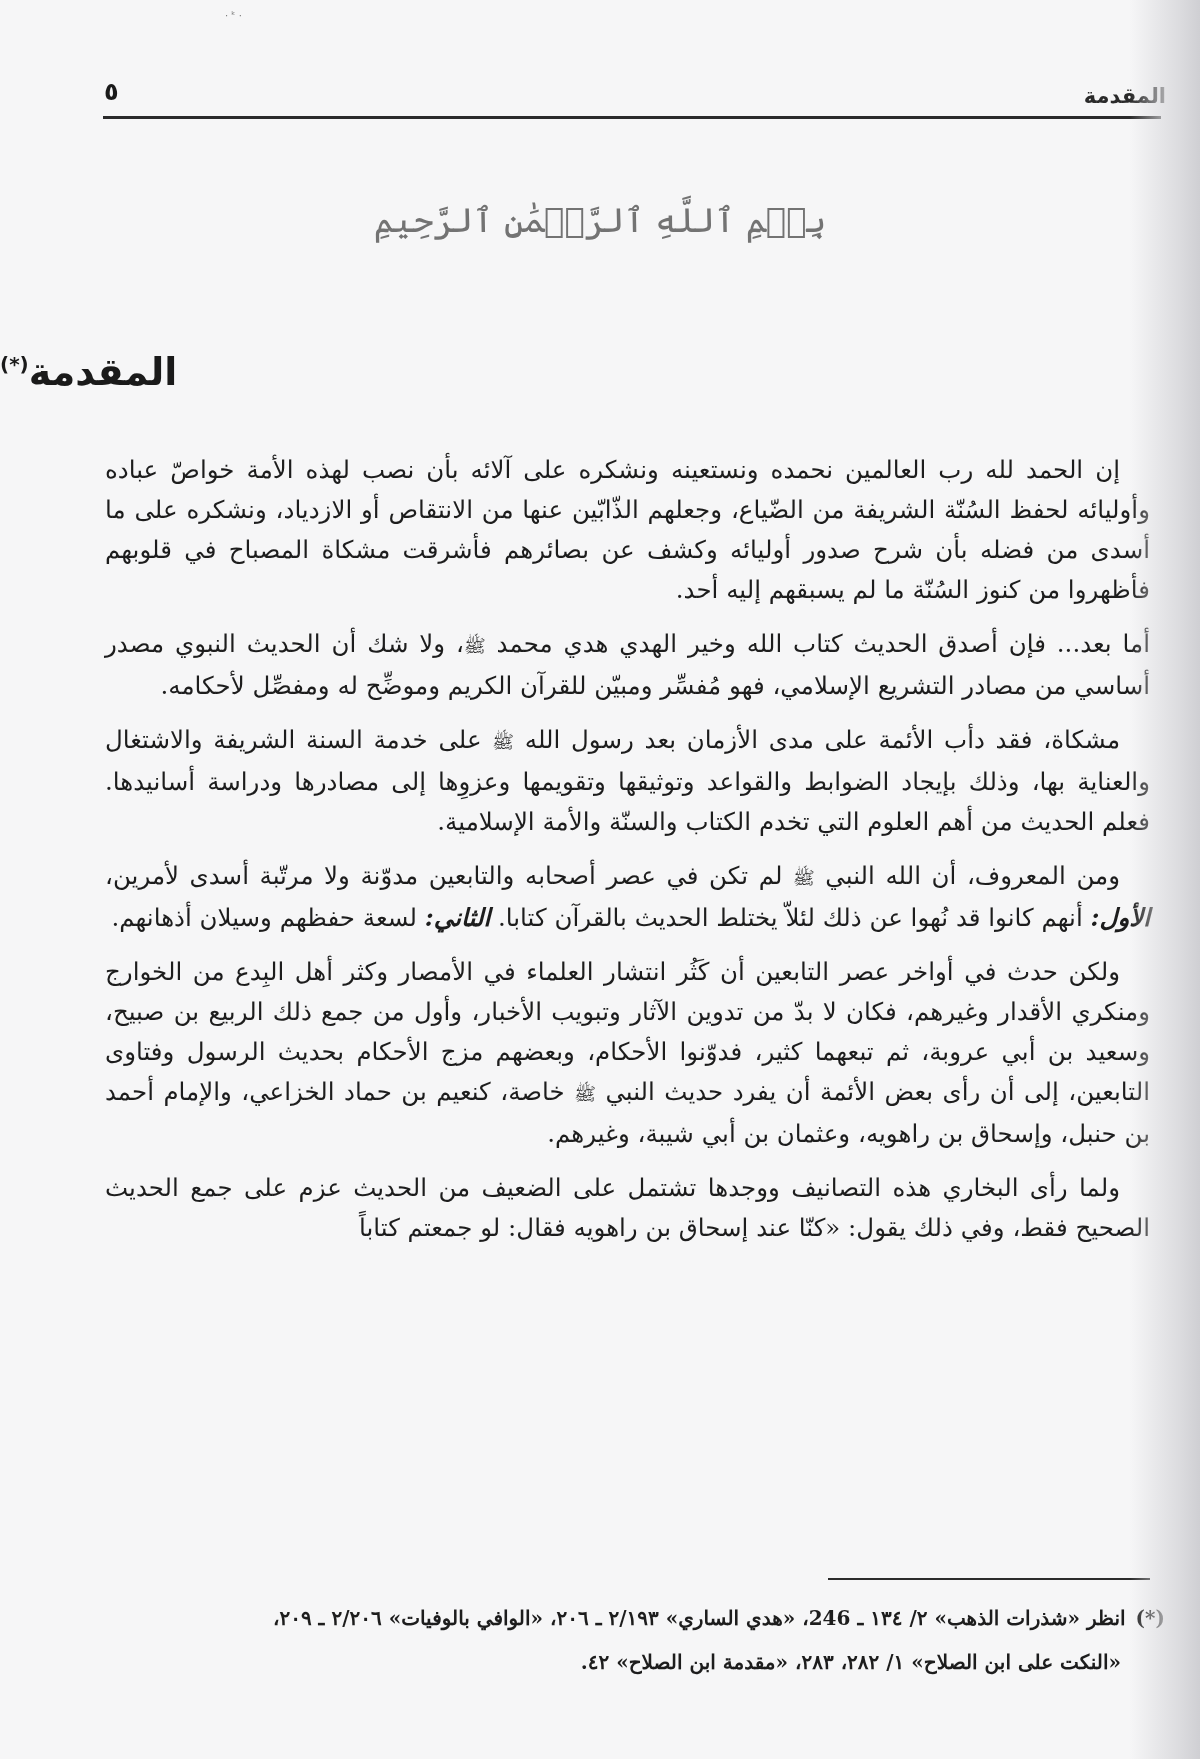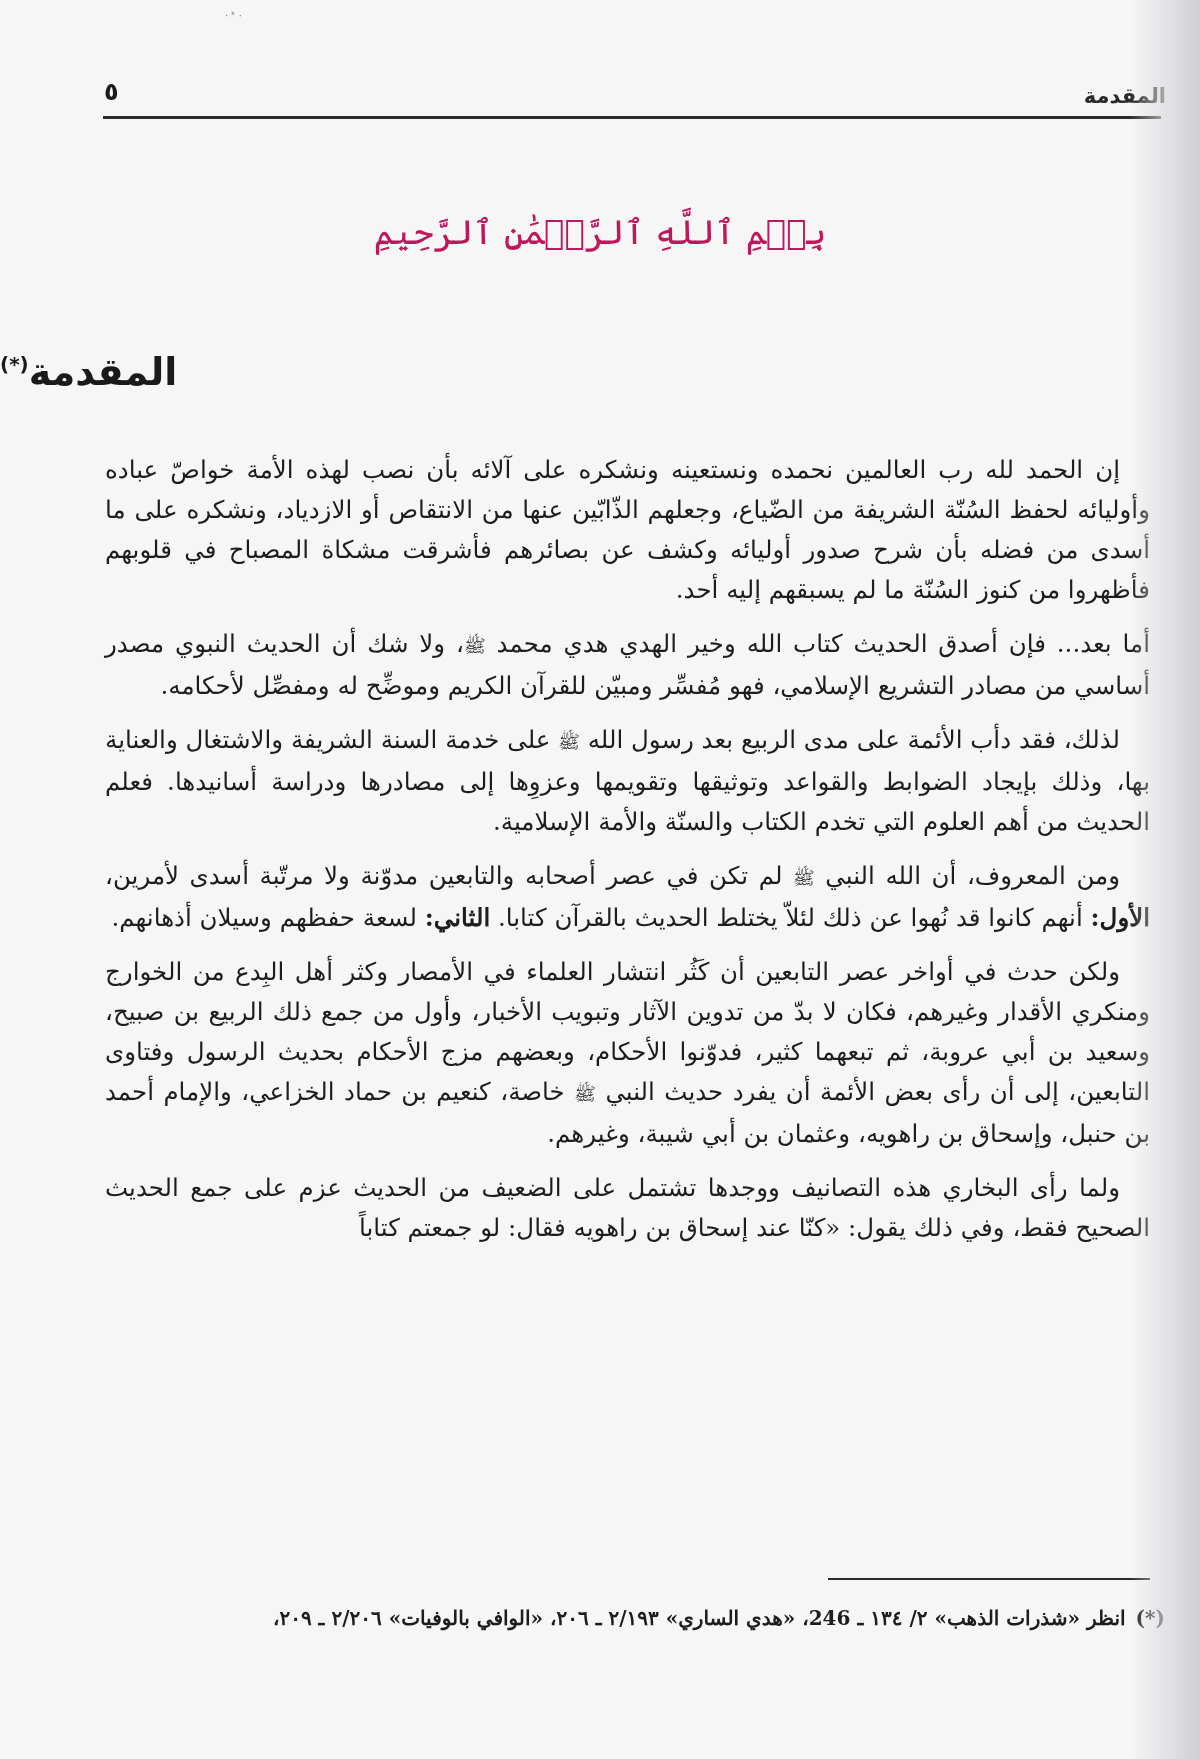--- a/index.html
+++ b/index.html
@@ -58,27 +58,27 @@
       position: absolute;
       top: 116px;
       left: 103px;
       width: 1058px;
       height: 3px;
       background: #2b2b2b;
     }
     
     .basmala {
       position: absolute;
-      top: 212px;
+      top: 200px;
       left: 0;
       width: 1200px;
       text-align: center;
       font-family: "DejaVu Serif", serif;
       font-size: 34px;
-      color: #be185d;
+      color: #737373;
       letter-spacing: 1px;
     }
     
     .chapter-heading {
       position: absolute;
       top: 350px;
       left: 0;
       width: 1200px;
       text-align: left;
       font-family: "DejaVu Sans", sans-serif;
@@ -106,20 +106,21 @@
     }
     .body-text p {
       margin: 0 0 14px 0;
       text-indent: 30px;
     }
     .body-text p.no-indent {
       text-indent: 0;
     }
     .body-text .bold {
       font-weight: bold;
+      font-style: italic;
     }
     .honorific {
       font-size: 18px;
     }
     
     .footnote-rule {
       position: absolute;
       top: 1578px;
       right: 50px;
       width: 322px;
@@ -175,31 +176,32 @@
   <div class="chapter-heading">
     <span>المقدمة</span><span class="marker">(*)</span>
   </div>
 
   <div class="body-text" id="body-text">
     <p>إن الحمد لله رب العالمين نحمده ونستعينه ونشكره على آلائه بأن نصب لهذه الأمة خواصّ عباده وأوليائه لحفظ السُنّة الشريفة من الضّياع، وجعلهم الذّابّين عنها من الانتقاص أو الازدياد، ونشكره على ما أسدى من فضله بأن شرح صدور أوليائه وكشف عن بصائرهم فأشرقت مشكاة المصباح في قلوبهم فأظهروا من كنوز السُنّة ما لم يسبقهم إليه أحد.</p>
     <p class="no-indent">
       <span>أما بعد... فإن أصدق الحديث كتاب الله وخير الهدي هدي محمد </span><span class="honorific">ﷺ</span><span>، ولا شك أن الحديث النبوي مصدر أساسي من مصادر التشريع الإسلامي، فهو مُفسِّر ومبيّن للقرآن الكريم وموضِّح له ومفصِّل لأحكامه.</span>
     </p>
     <p>
-      <span>لذلك، فقد دأب الأئمة على مدى الربيع بعد رسول الله </span><span class="honorific">ﷺ</span><span> على خدمة السنة الشريفة والاشتغال والعناية بها، وذلك بإيجاد الضوابط والقواعد وتوثيقها وتقويمها وعزوِها إلى مصادرها ودراسة أسانيدها. فعلم الحديث من أهم العلوم التي تخدم الكتاب والسنّة والأمة الإسلامية.</span>
+      <span>مشكاة، فقد دأب الأئمة على مدى الأزمان بعد رسول الله </span><span class="honorific">ﷺ</span><span> على خدمة السنة الشريفة والاشتغال والعناية بها، وذلك بإيجاد الضوابط والقواعد وتوثيقها وتقويمها وعزوِها إلى مصادرها ودراسة أسانيدها. فعلم الحديث من أهم العلوم التي تخدم الكتاب والسنّة والأمة الإسلامية.</span>
     </p>
     <p>
       <span>ومن المعروف، أن الله النبي </span><span class="honorific">ﷺ</span><span> لم تكن في عصر أصحابه والتابعين مدوّنة ولا مرتّبة أسدى لأمرين، </span><span class="bold">الأول:</span><span> أنهم كانوا قد نُهوا عن ذلك لئلاّ يختلط الحديث بالقرآن كتابا. </span><span class="bold">الثاني:</span><span> لسعة حفظهم وسيلان أذهانهم.</span>
     </p>
     <p>
       <span>ولكن حدث في أواخر عصر التابعين أن كَثُر انتشار العلماء في الأمصار وكثر أهل البِدع من الخوارج ومنكري الأقدار وغيرهم، فكان لا بدّ من تدوين الآثار وتبويب الأخبار، وأول من جمع ذلك الربيع بن صبيح، وسعيد بن أبي عروبة، ثم تبعهما كثير، فدوّنوا الأحكام، وبعضهم مزج الأحكام بحديث الرسول وفتاوى التابعين، إلى أن رأى بعض الأئمة أن يفرد حديث النبي </span><span class="honorific">ﷺ</span><span> خاصة، كنعيم بن حماد الخزاعي، والإمام أحمد بن حنبل، وإسحاق بن راهويه، وعثمان بن أبي شيبة، وغيرهم.</span>
     </p>
     <p>ولما رأى البخاري هذه التصانيف ووجدها تشتمل على الضعيف من الحديث عزم على جمع الحديث الصحيح فقط، وفي ذلك يقول: «كنّا عند إسحاق بن راهويه فقال: لو جمعتم كتاباً</p>
   </div>
 
   <div class="footnote-rule"></div>
   <div class="footnotes">
     <span class="footnote-line"><span class="footnote-marker">(*)</span><span>انظر «شذرات الذهب» ٢/ ١٣٤ ـ 246، «هدي الساري» ٢/١٩٣ ـ ٢٠٦، «الوافي بالوفيات» ٢/٢٠٦ ـ ٢٠٩،</span></span>
+    <span class="footnote-line footnote-cont">«النكت على ابن الصلاح» ١/ ٢٨٢، ٢٨٣، «مقدمة ابن الصلاح» ٤٢.</span>
   </div>
 
 </div>
 
 <div class="spine-shadow"></div>
 
 </body></html>

